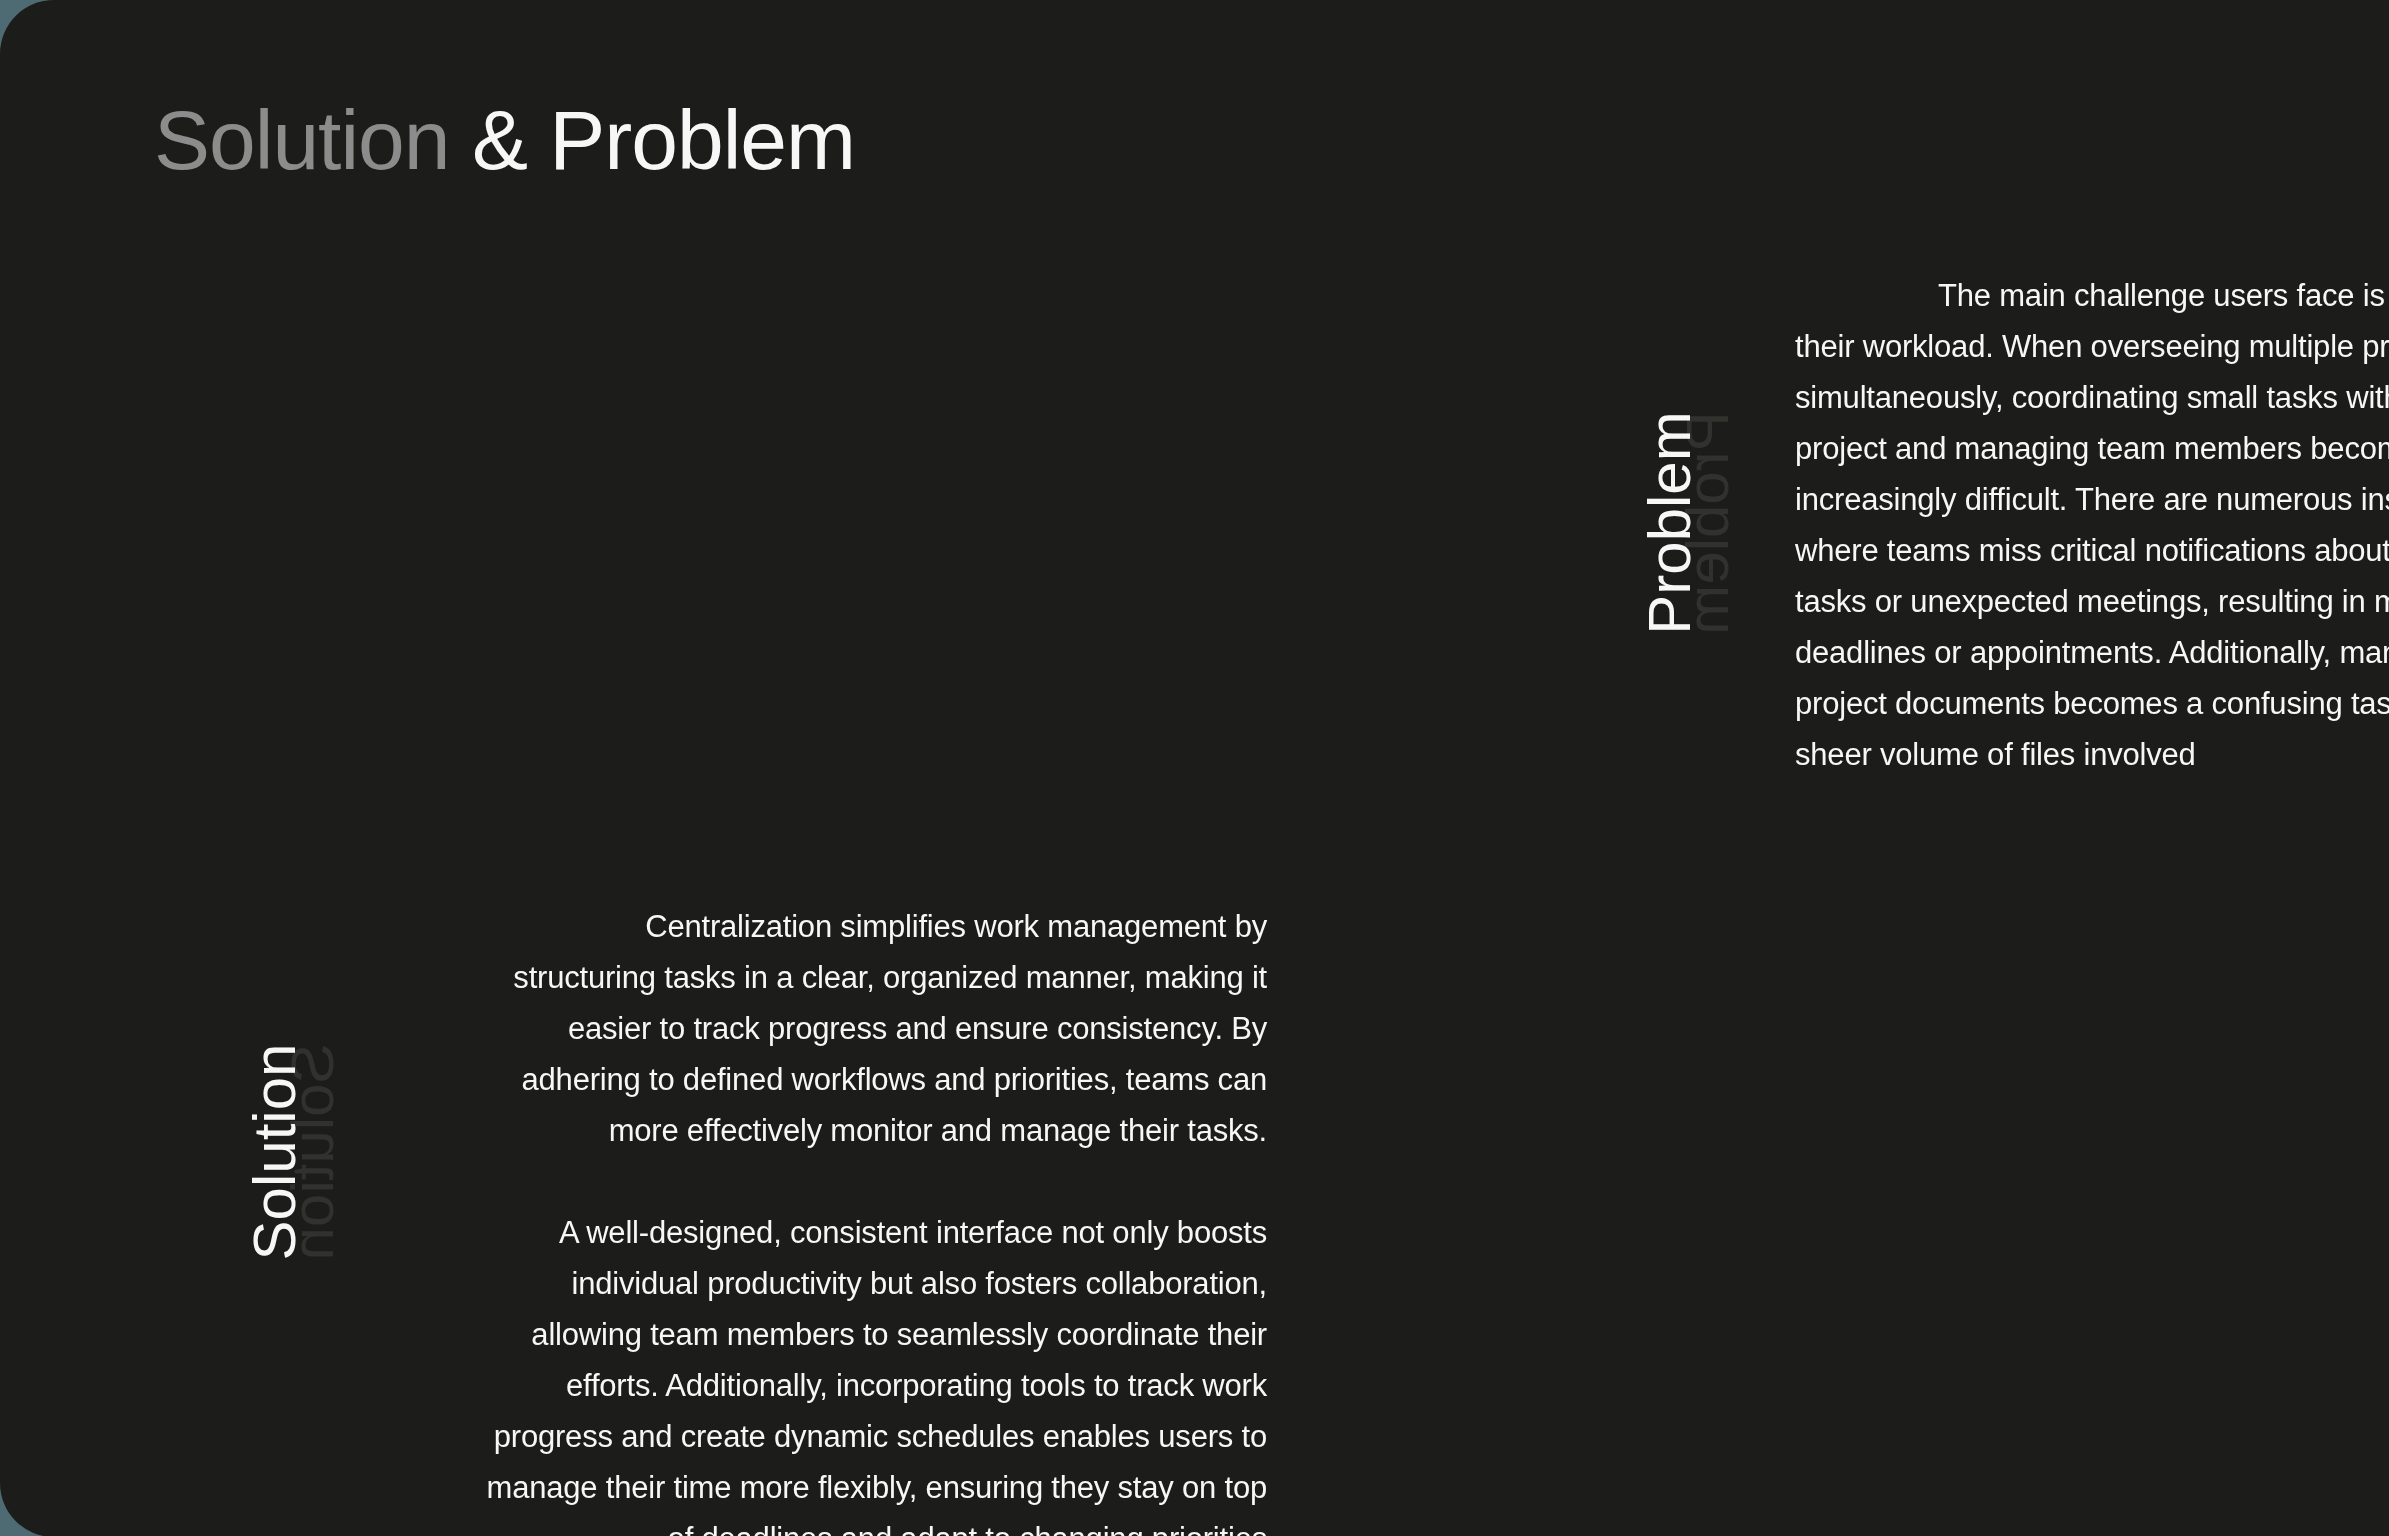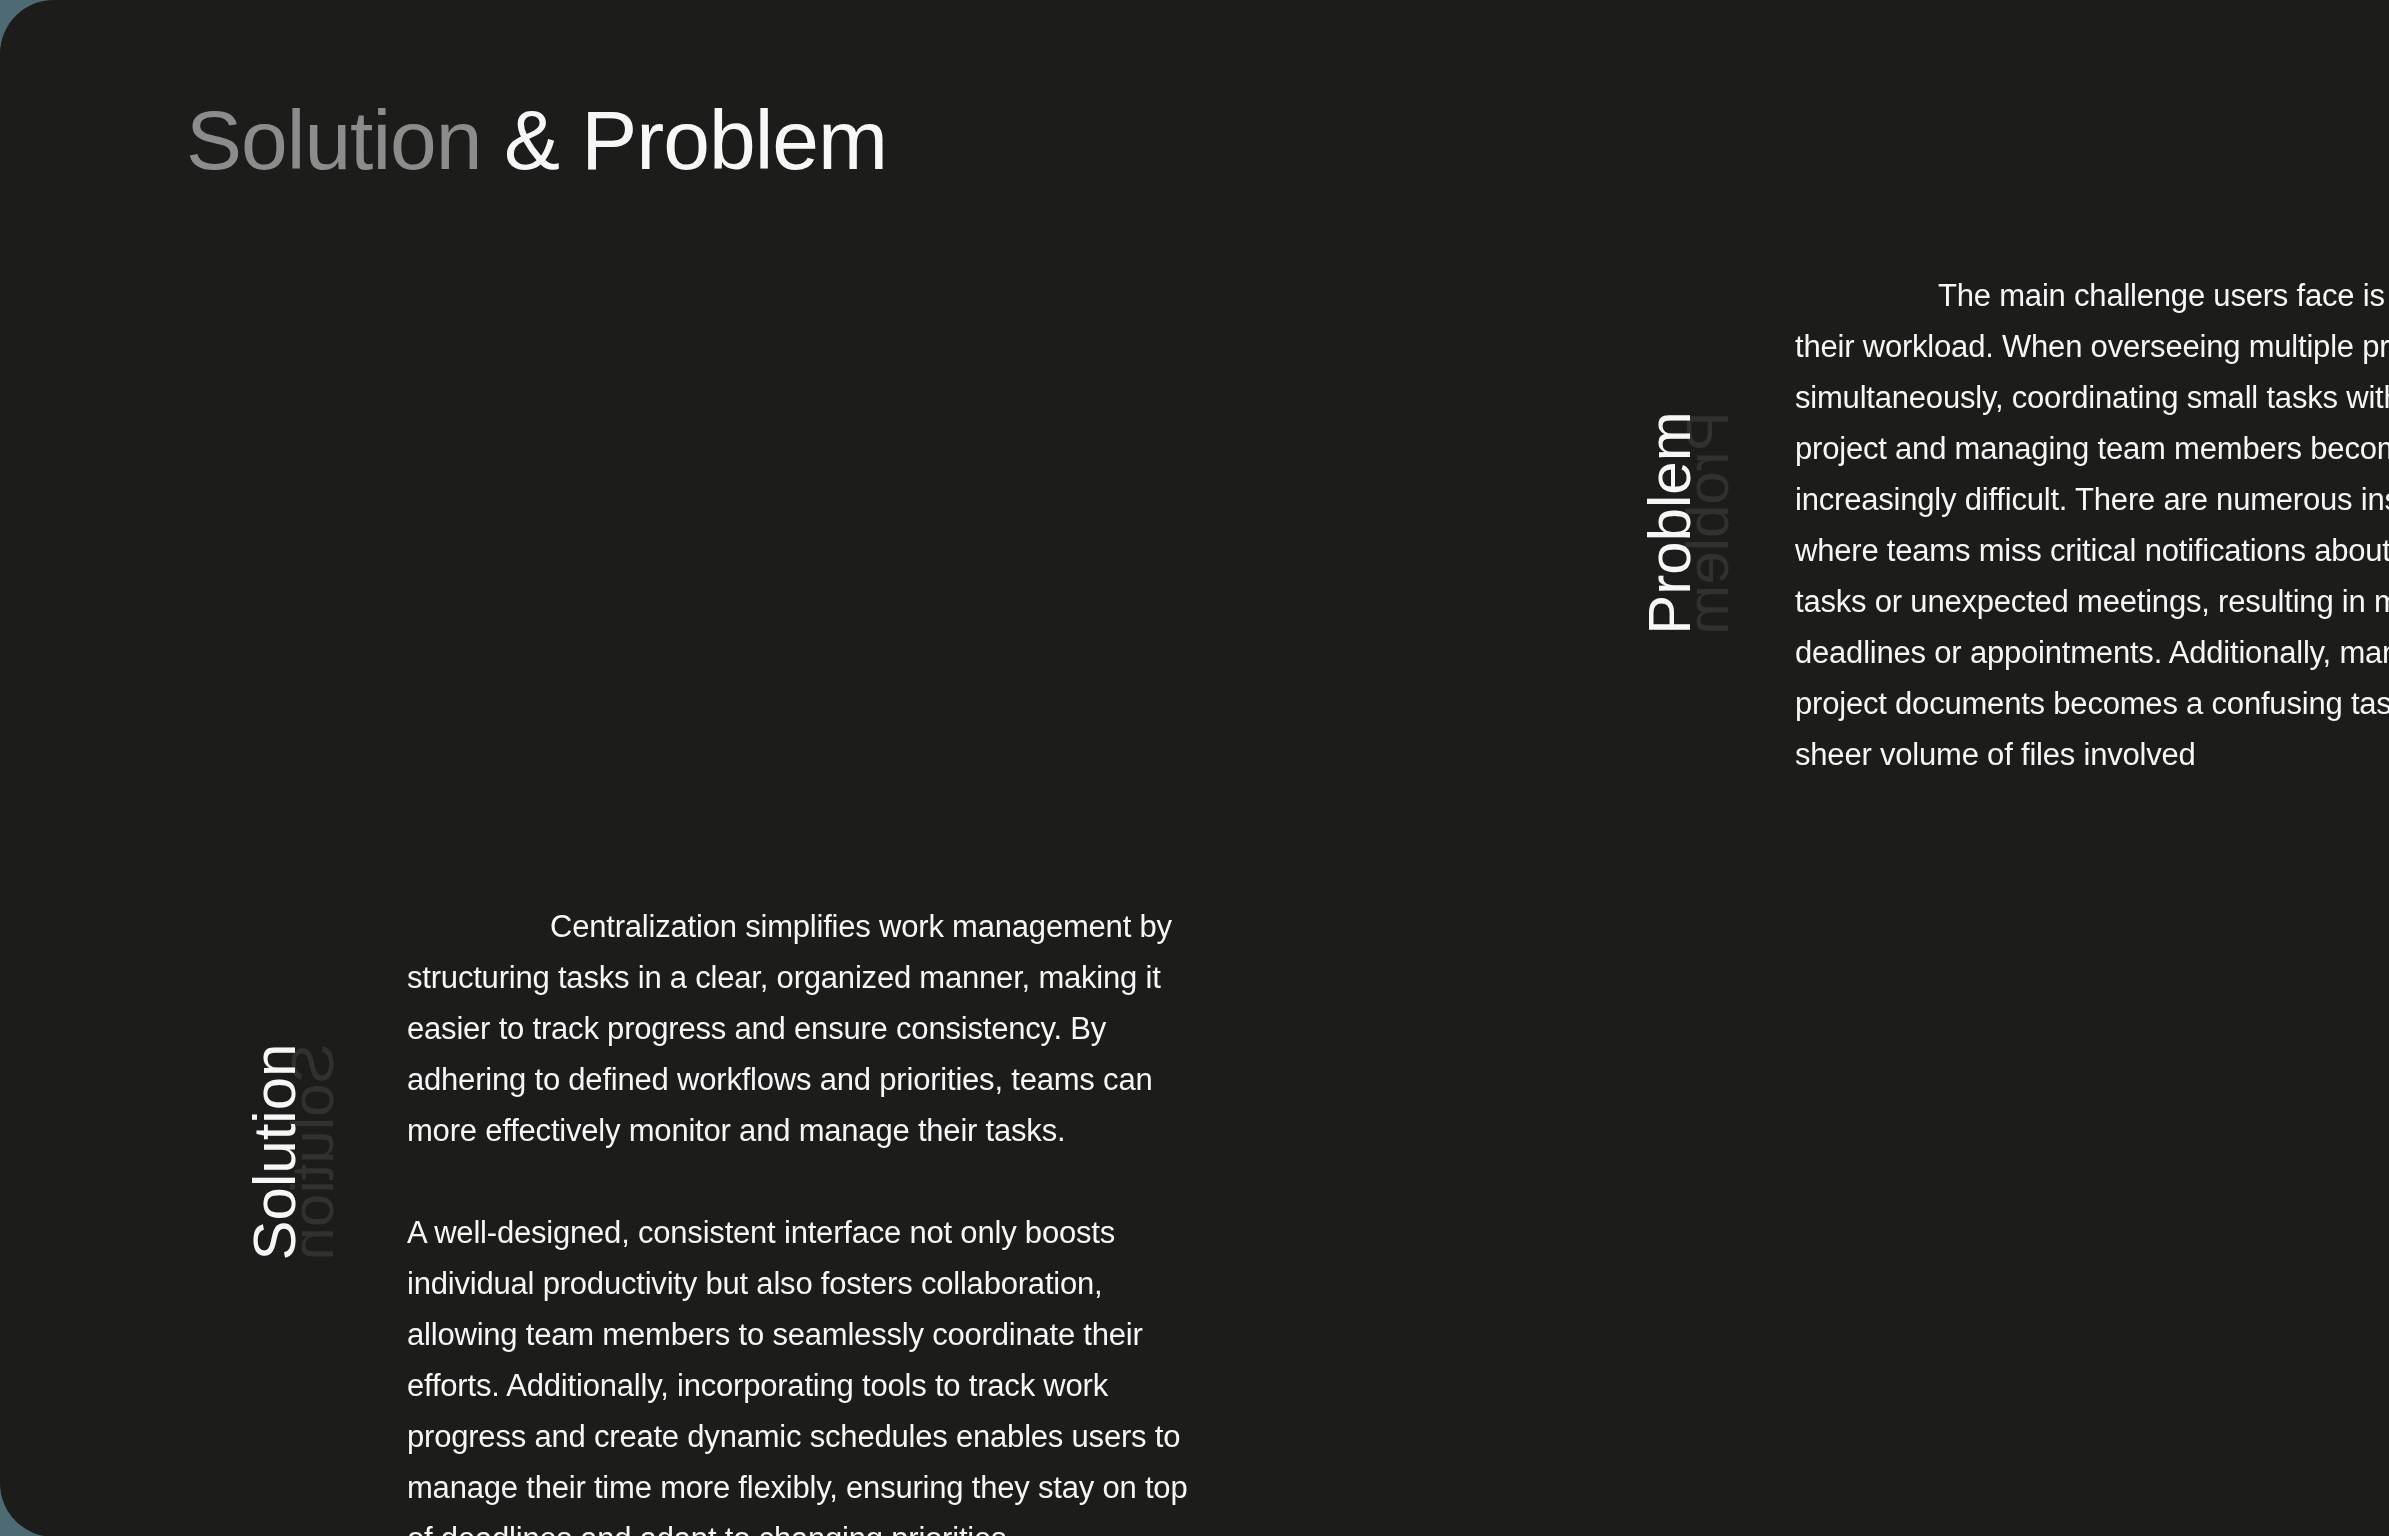--- a/index.html
+++ b/index.html
@@ -28,35 +28,34 @@
     overflow:hidden;
   }
   .slide-title{
     position:absolute;
     left:154px;top:92px;
     font-size:84px;
     font-weight:400;
     letter-spacing:-1px;
     line-height:1.15;
     white-space:nowrap;
-    margin-left:32px;
   }
   .slide-title .muted{color:var(--title-muted);}
   .slide-title .bright{color:var(--text-bright);}
   .body-text{
     position:absolute;
     width:860px;
     font-size:31px;
     line-height:51px;
     letter-spacing:-0.2px;
     font-weight:400;
     color:var(--text-bright);
     white-space:pre-line;
   }
-  .body-text p{white-space:pre-line;}
+  .body-text p{white-space:pre-line;text-align:right;}
   .problem-body{left:1795px;top:270px;}
   .solution-body{left:407px;top:850px;}
   .indented{text-indent:143px;}
   .v-label{
     position:absolute;
     white-space:nowrap;
     font-size:60px;
     font-weight:400;
     line-height:1;
     transform-origin:center center;

